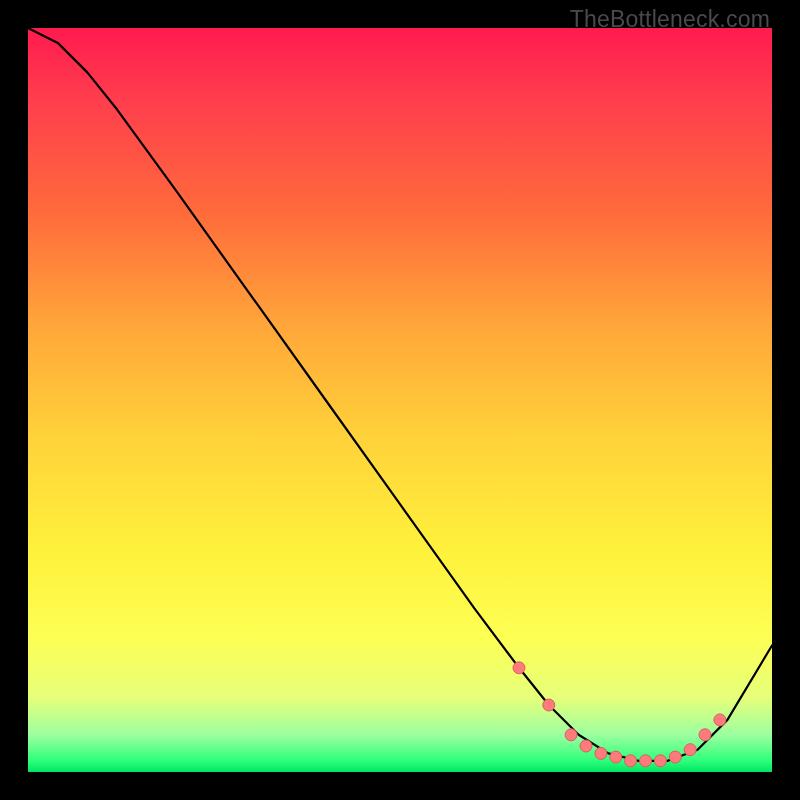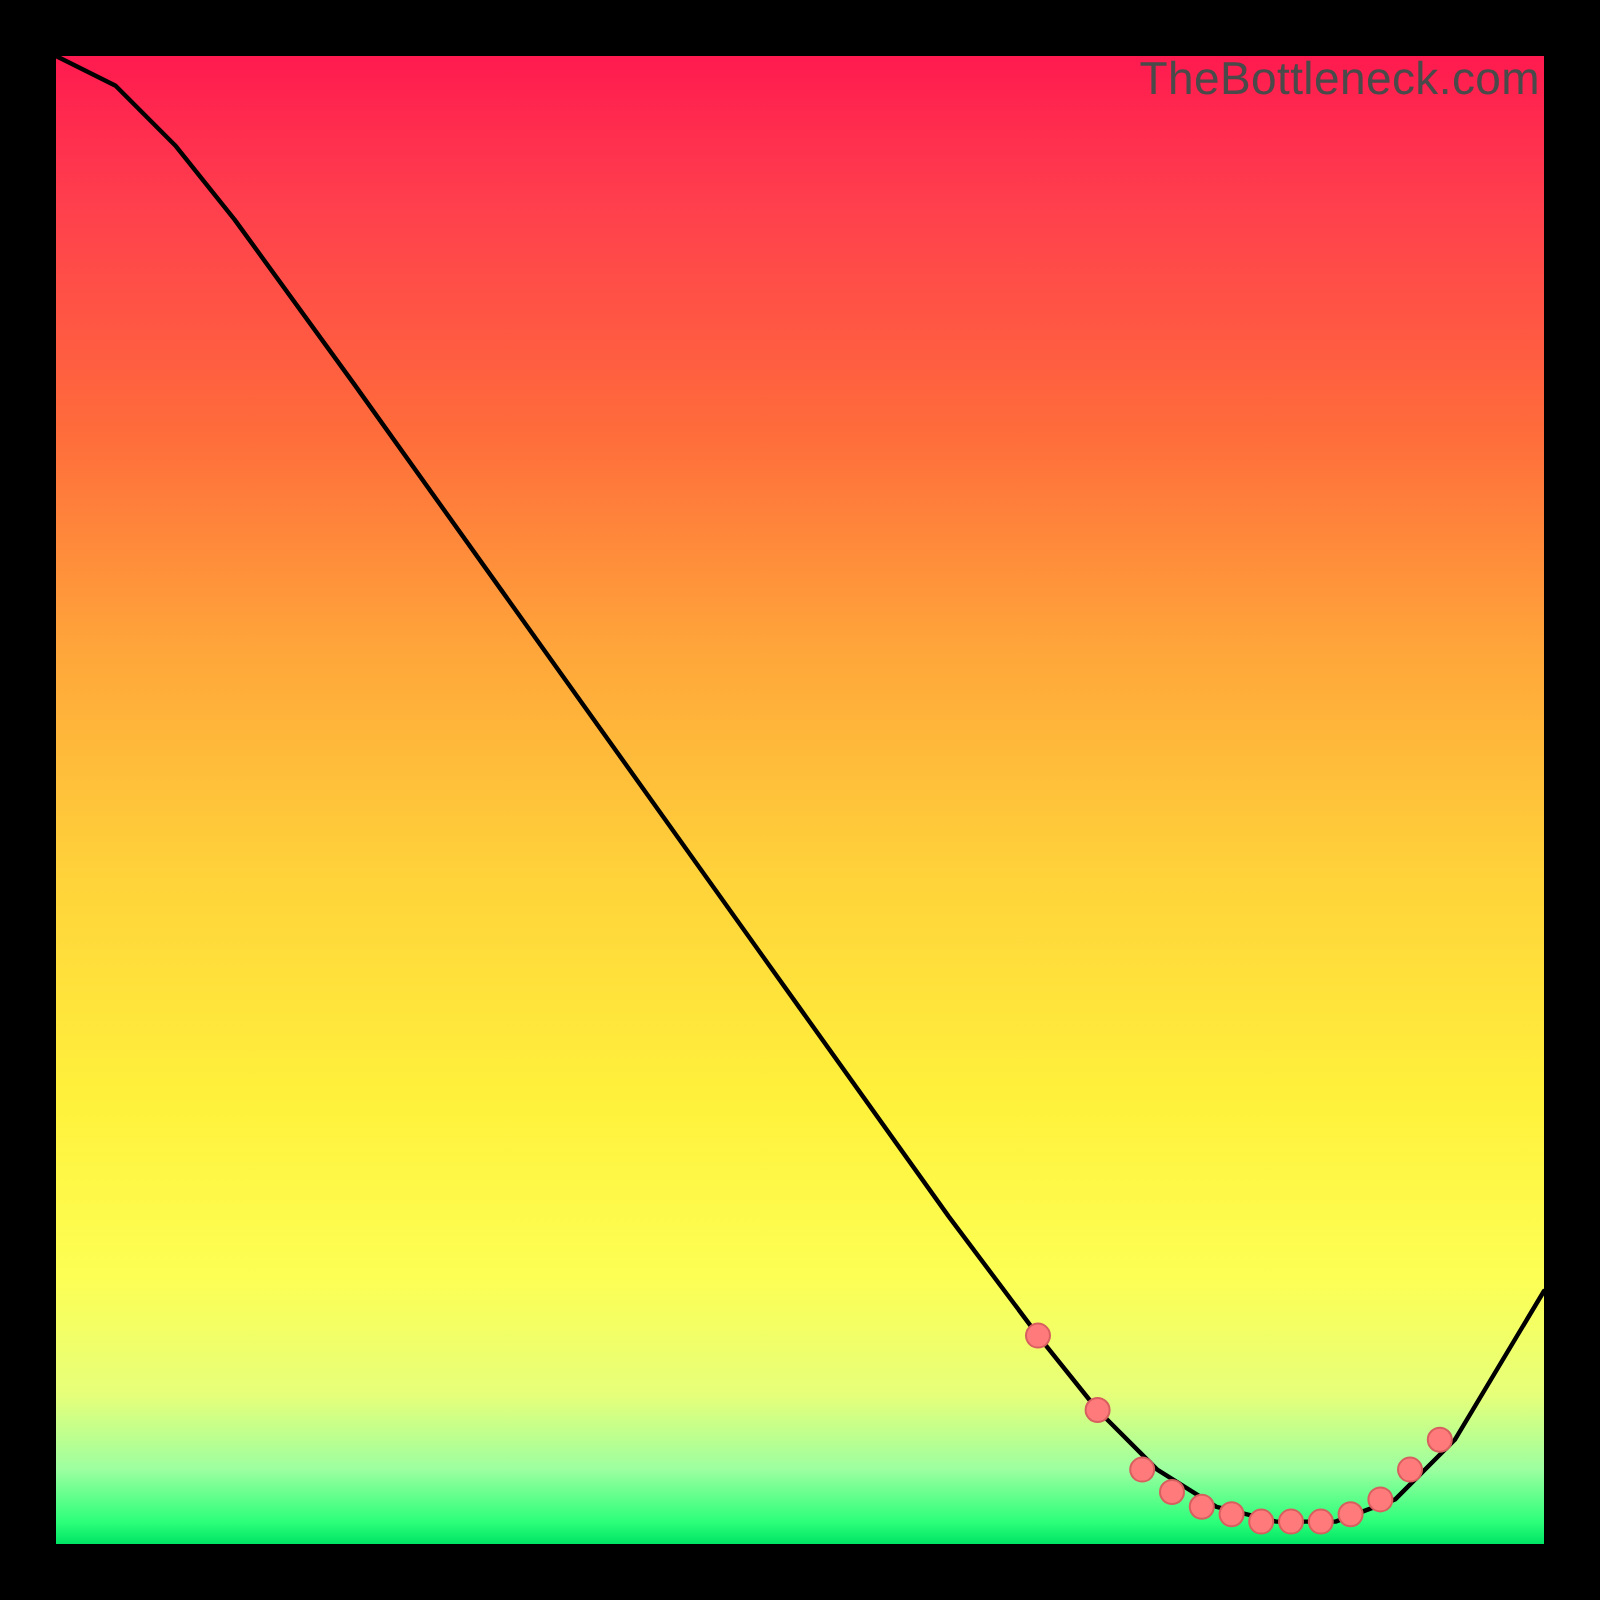--- a/index.html
+++ b/index.html
@@ -40,21 +40,20 @@
     );
   }
   .watermark {
     position: absolute;
     top: 6px;
     right: 30px;
     color: #4a4a4a;
     font-size: 23px;
     font-weight: 400;
     letter-spacing: 0.2px;
-    margin-top: 20px;
   }
   svg.curve {
     position: absolute;
     left: 0;
     top: 0;
     width: 744px;
     height: 744px;
     overflow: visible;
   }
 </style>

